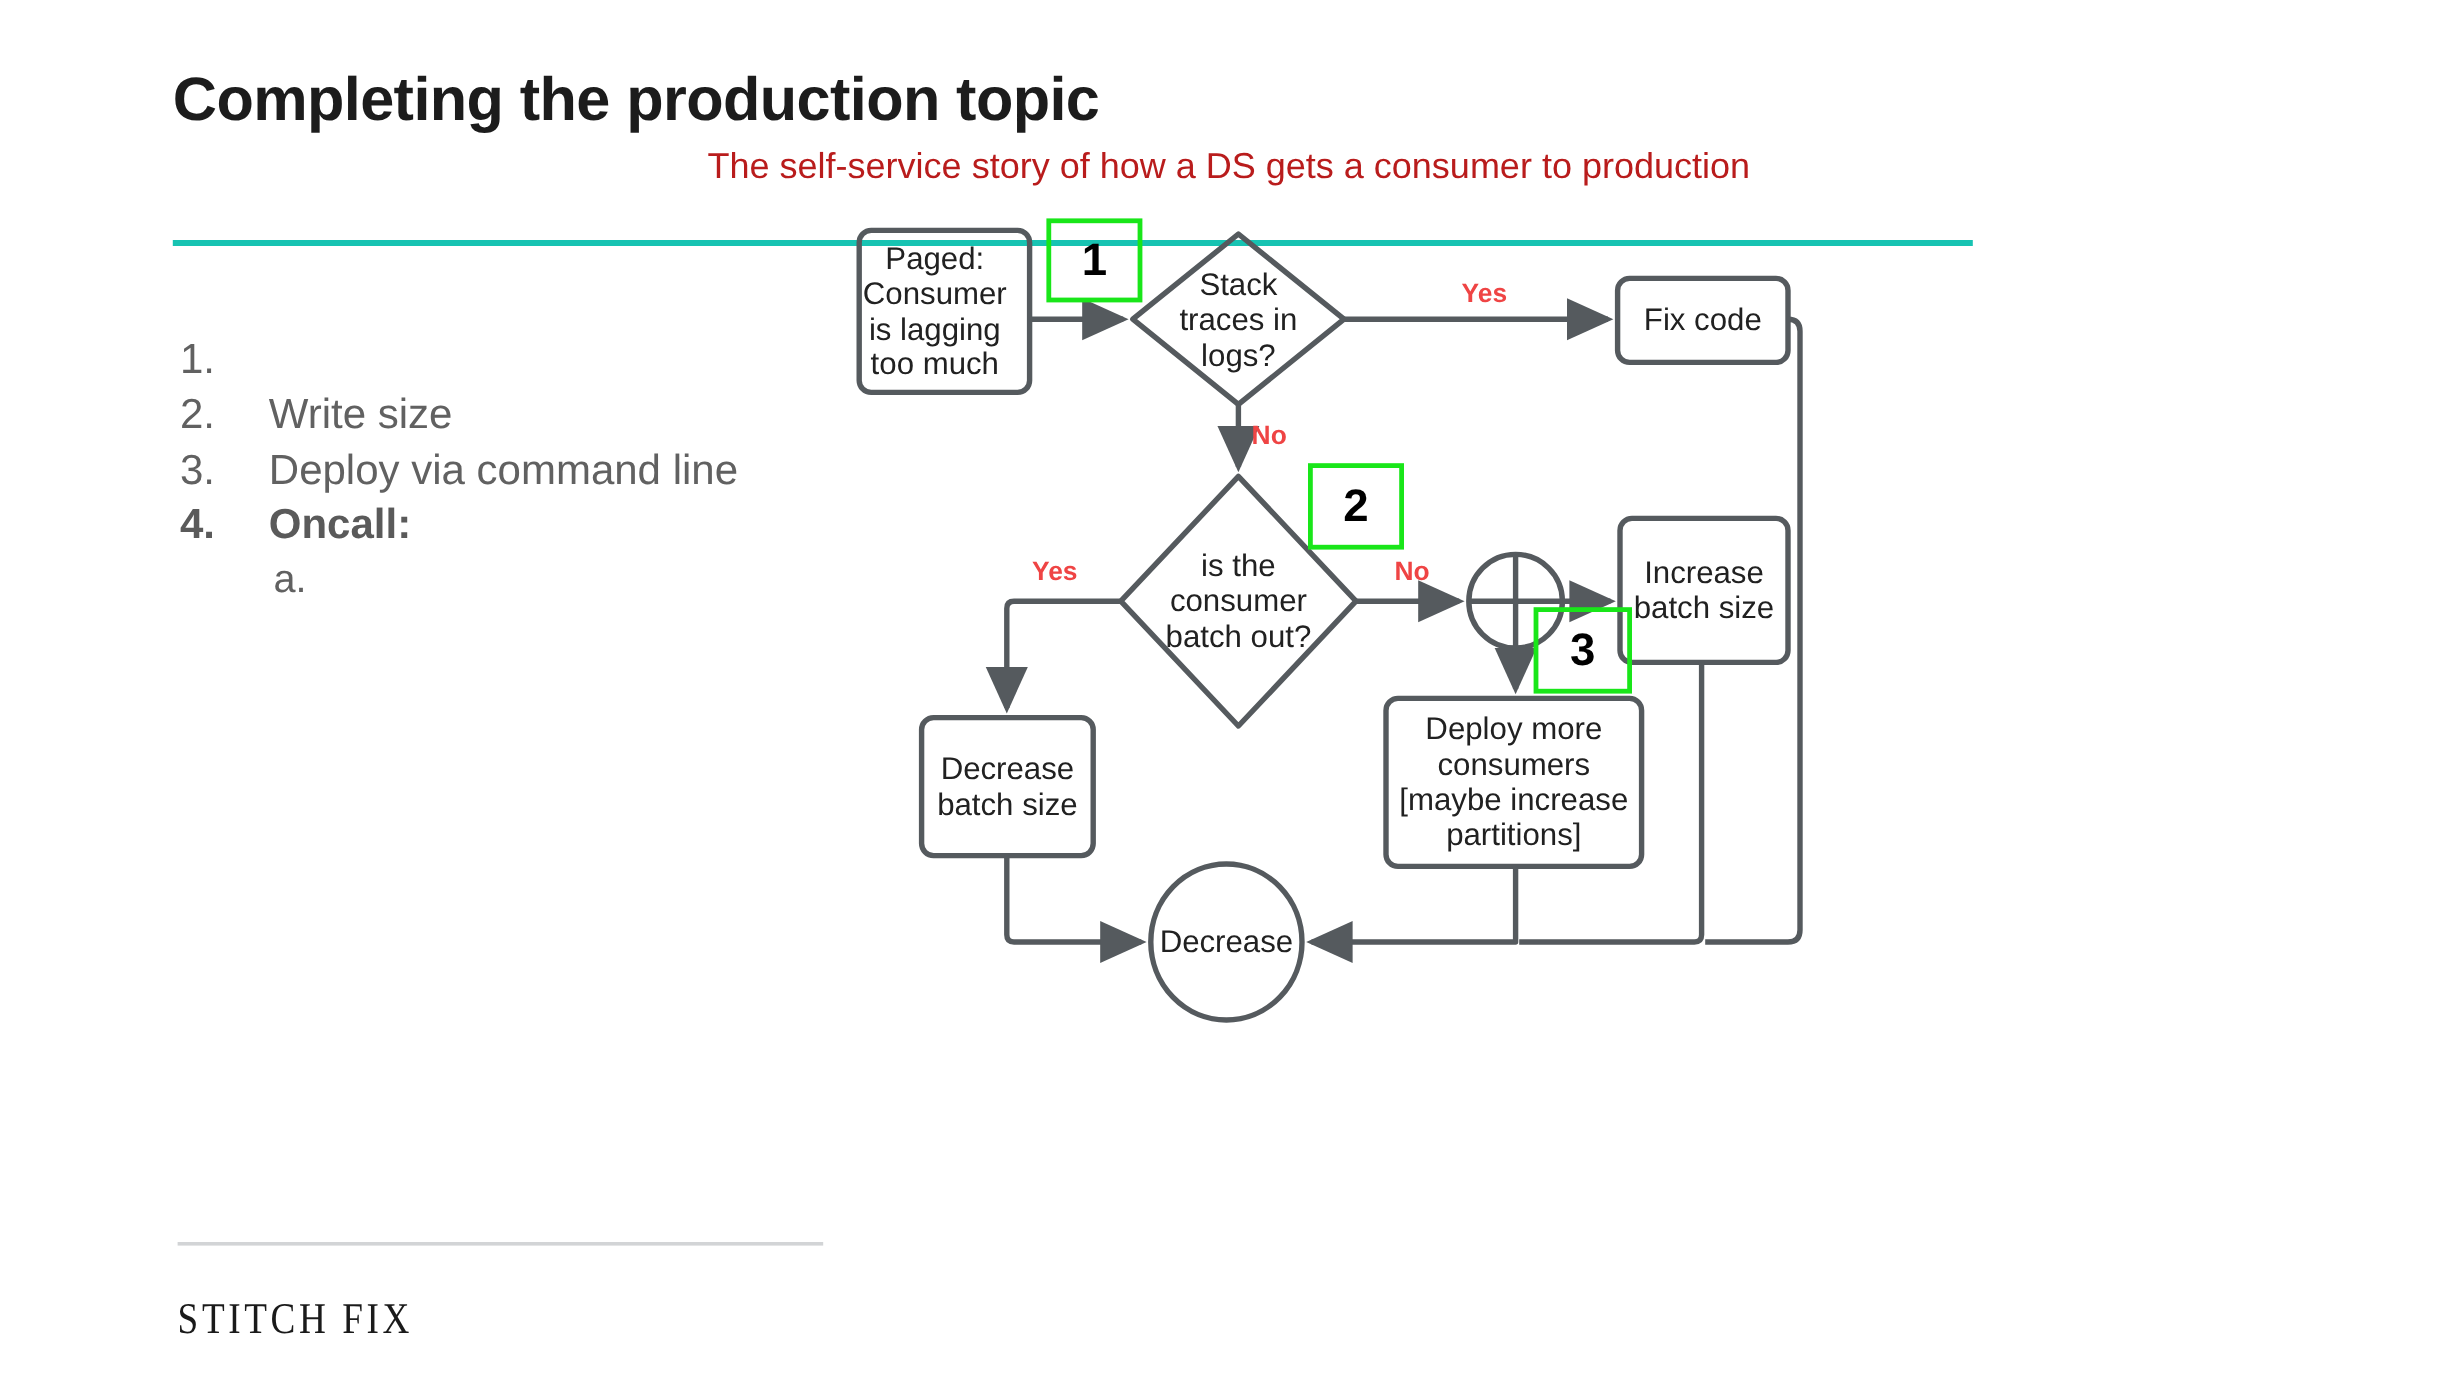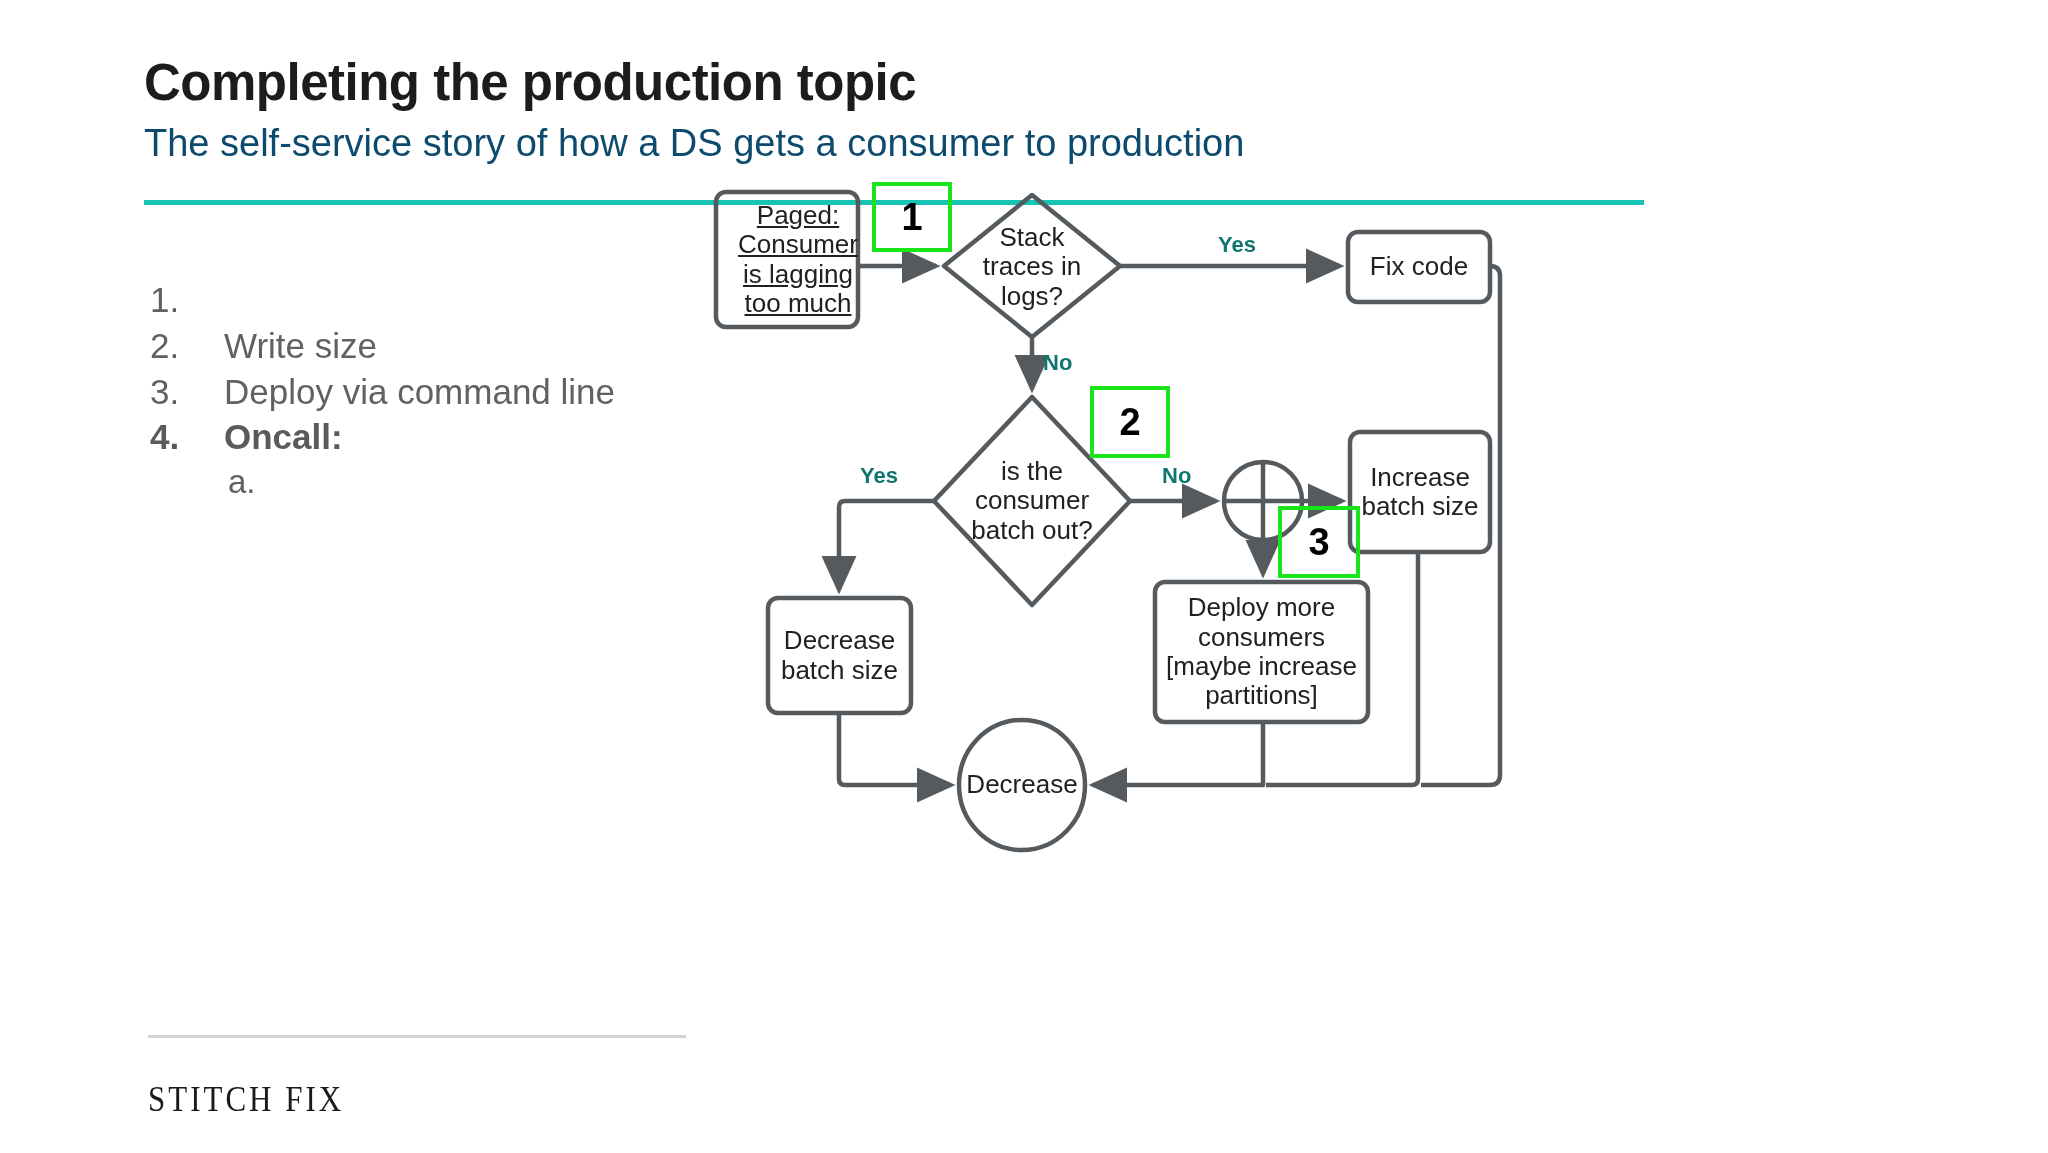--- a/index.html
+++ b/index.html
@@ -25,25 +25,26 @@
   #page-title {
     font-size: 51px;
     font-weight: bold;
     color: #1c1c1c;
     letter-spacing: -0.5px;
     line-height: 1.08;
     margin: 0;
     white-space: nowrap;
   }
   #page-subtitle {
-    font-size: 38px;
-    color: #0c4a6e;
+    font-size: 30px;
+    color: #b91c1c;
     font-weight: normal;
     margin: 12px 0 0 0;
     white-space: nowrap;
+    text-align: center;
   }
   #header-accent-rule {
     position: absolute;
     left: 144px;
     top: 200px;
     width: 1500px;
     height: 5px;
     background: #17c3b2;
   }
 
@@ -138,21 +139,21 @@
     justify-content: center;
     font-size: 38px;
     font-weight: bold;
     color: #000000;
     box-sizing: border-box;
   }
   .edge-label {
     position: absolute;
     font-size: 22px;
     font-weight: bold;
-    color: #0f766e;
+    color: #ef4444;
     white-space: nowrap;
     text-align: right;
   }
 </style>
 </head>
 <body>
 
 <div id="slide-header">
   <h1 id="page-title">Completing the production topic</h1>
   <h2 id="page-subtitle">The self-service story of how a DS gets a consumer to production</h2>
@@ -238,21 +239,21 @@
 
       <path d="M563,552 L563,615 L393,615" marker-end="url(#arrowhead)"></path>
 
       <path d="M718,382 L718,609 Q718,615 712,615 L566,615"></path>
 
       <path d="M790,96 Q800,96 800,106 L800,605 Q800,615 790,615 L721,615"></path>
 
     </g>
   </svg>
 
-  <div class="node-label" style="left:27px; top:22px; width:142px; height:135px;text-decoration:underline;">Paged: Consumer is lagging too much</div>
+  <div class="node-label" style="left:8px; top:22px; width:142px; height:135px;">Paged: Consumer is lagging too much</div>
 
   <div class="node-label" style="left:262px; top:52px; width:140px; height:90px;">Stack traces in logs?</div>
 
   <div class="node-label" style="left:648px; top:62px; width:142px; height:70px;">Fix code</div>
 
   <div class="node-label" style="left:252px; top:256px; width:160px; height:150px;">is the consumer batch out?</div>
 
   <div class="node-label" style="left:68px; top:428px; width:143px; height:115px;">Decrease batch size</div>
 
   <div class="node-label" style="left:650px; top:262px; width:140px; height:120px;">Increase batch size</div>

